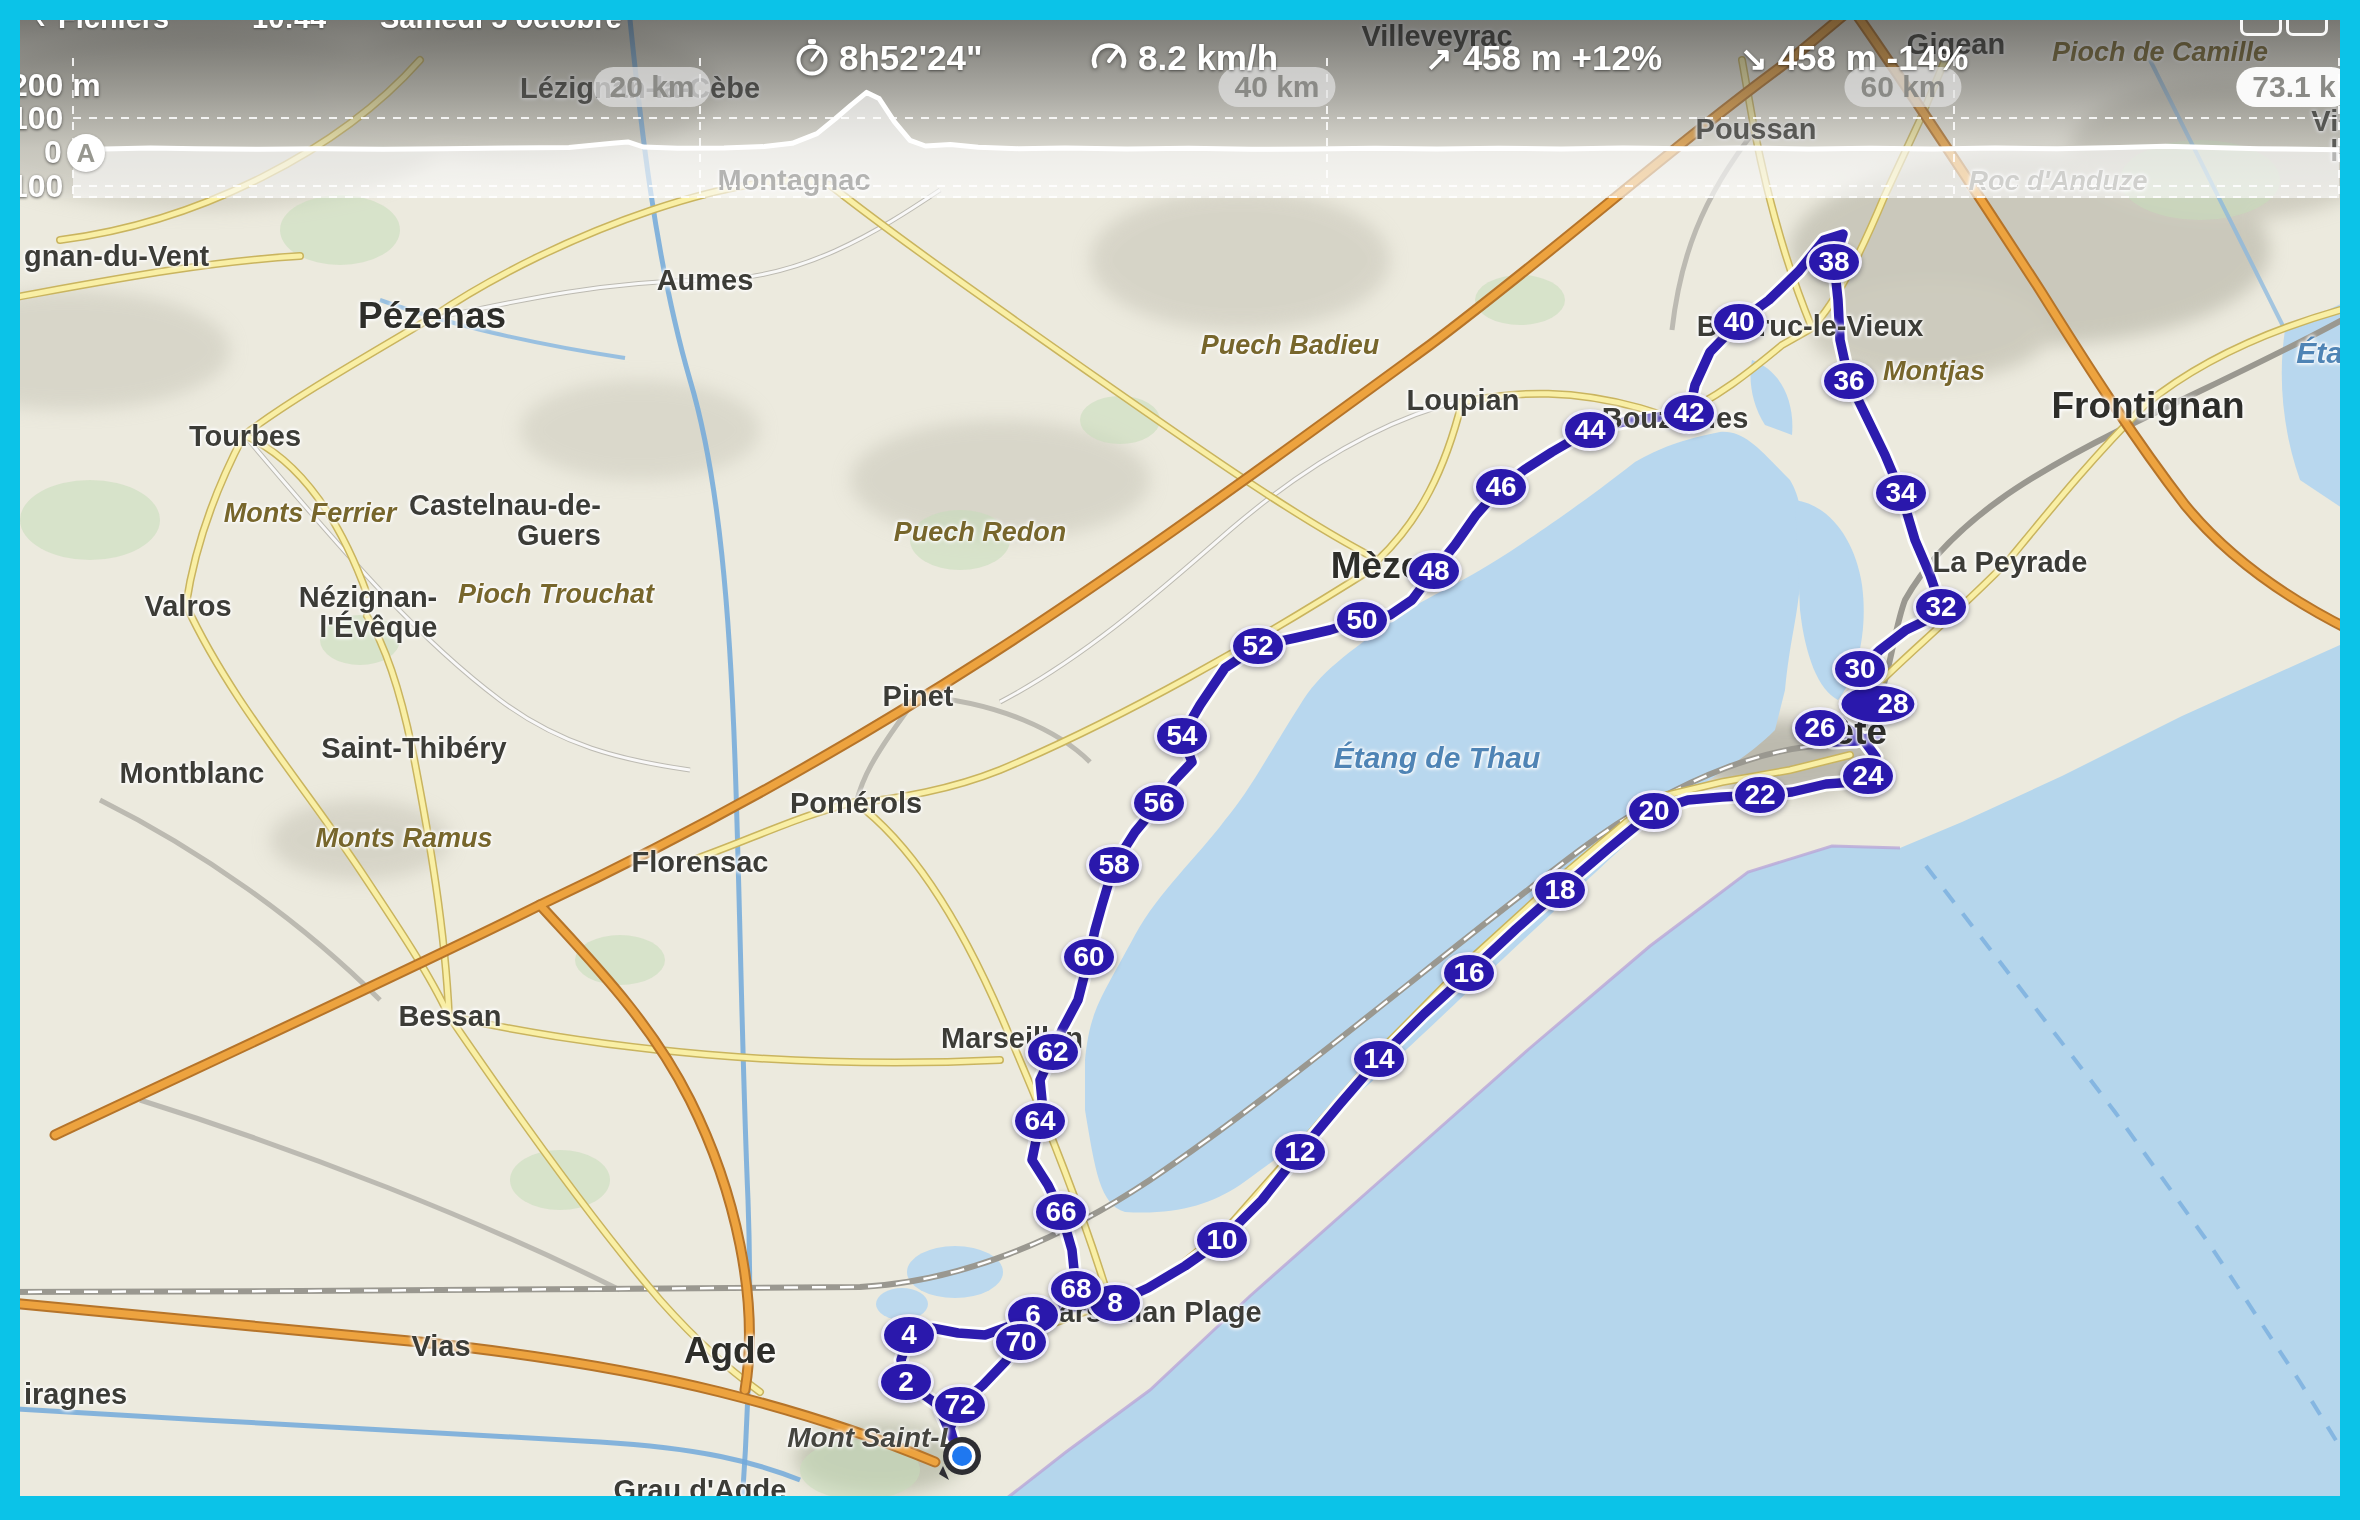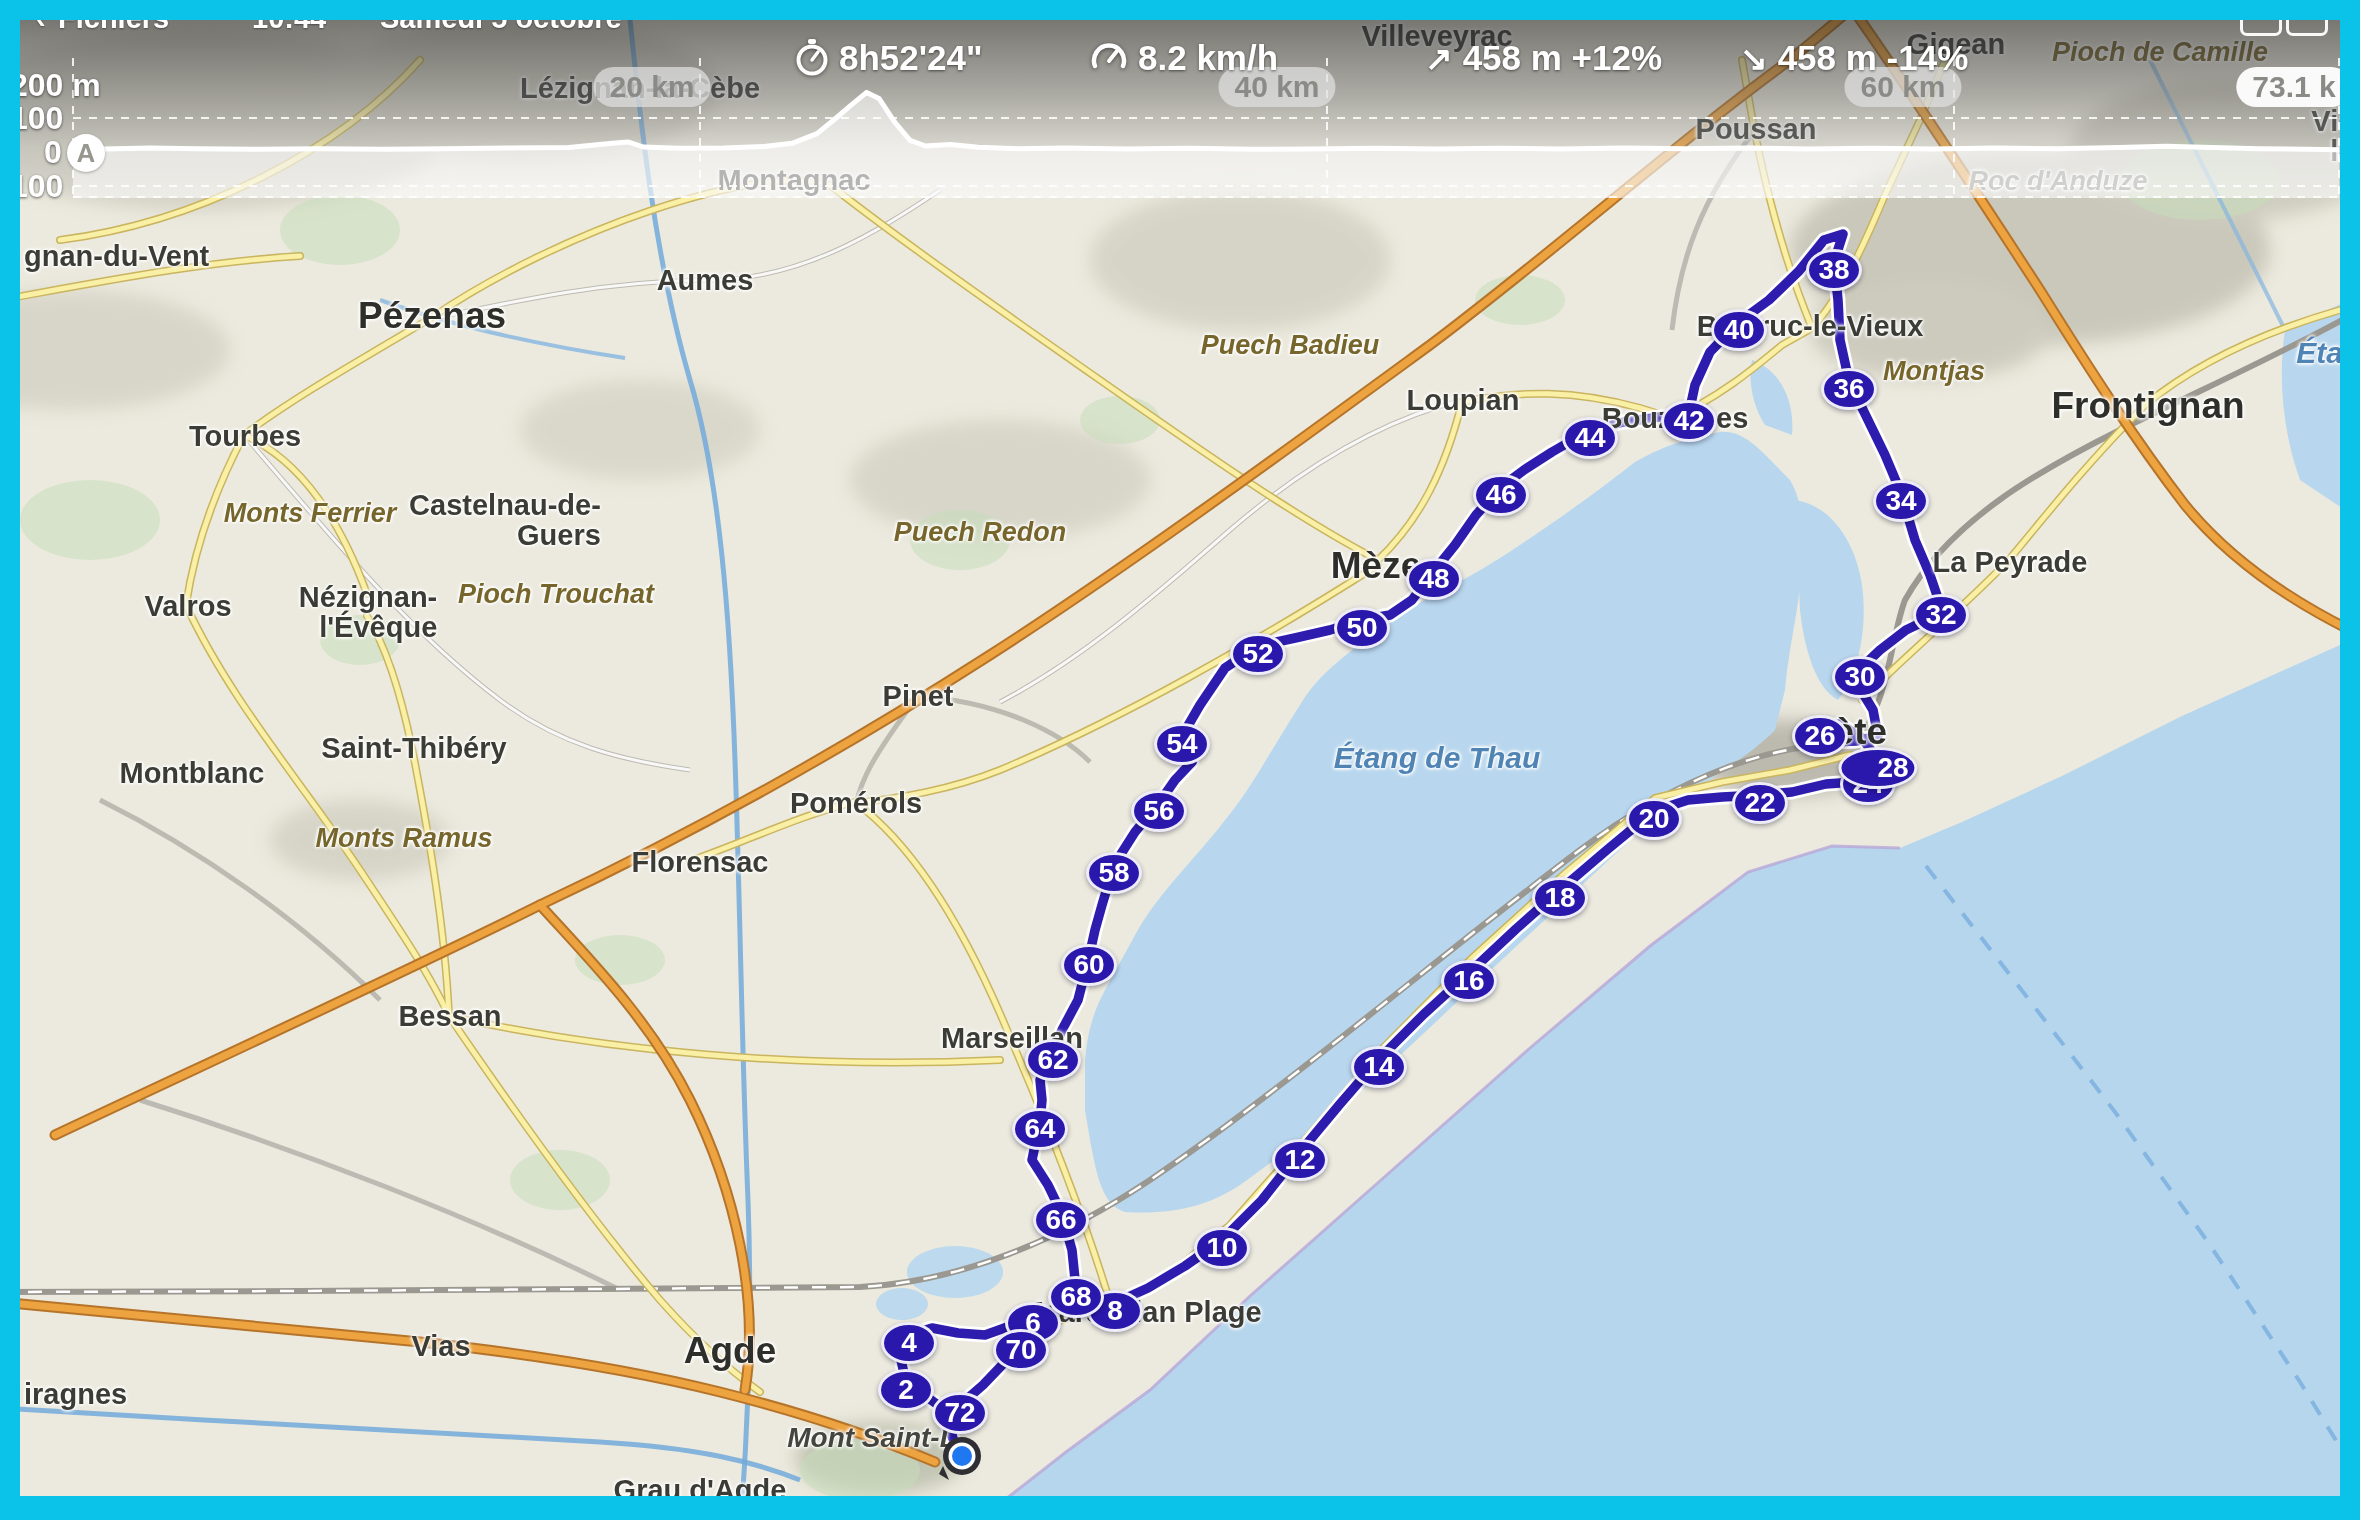--- a/index.html
+++ b/index.html
@@ -22,21 +22,21 @@
   .lbl.md{font-size:29px;font-weight:bold;color:#3c3c37;}
   .lbl.hill{font-size:27px;font-style:italic;font-weight:600;color:#77662c;}
   .lbl.hilldark{font-size:28px;font-style:italic;font-weight:bold;color:#45453f;}
   .lbl.water{font-size:30px;font-style:italic;font-weight:600;color:#4f84b5;}
   .lbl.grayit{font-size:27px;font-style:italic;font-weight:600;color:#8b8b83;}
   #markers{position:absolute;left:0;top:0;width:100%;height:100%;z-index:8;}
   .mk{position:absolute;transform:translate(-50%,-50%);min-width:56px;height:42px;padding:0 6px;
       box-sizing:border-box;background:#2a18ac;border:3px solid rgba(255,255,255,.92);
       border-radius:50%/ 50%;color:#fff;font-size:28px;font-weight:bold;
       display:flex;align-items:center;justify-content:center;
-      box-shadow:0 2px 5px rgba(0,0,30,.35);margin-top:8px;}
+      box-shadow:0 2px 5px rgba(0,0,30,.35);}
   
   #pos{position:absolute;width:64px;height:64px;transform:translate(-50%,-50%);z-index:9;}
   
   #band{position:absolute;left:0;top:20px;width:2360px;height:178px;z-index:10;
         background:linear-gradient(180deg,rgba(42,42,42,.60) 0%,rgba(95,95,95,.46) 42%,
                    rgba(170,170,170,.30) 72%,rgba(225,225,225,.16) 100%);}
   #chart-svg{position:absolute;left:0;top:0;z-index:12;}
   .axis-lbl{position:absolute;color:#fff;font-size:32px;font-weight:bold;z-index:13;
             text-shadow:0 1px 3px rgba(0,0,0,.6);transform:translate(0,-50%);}
   .pill{position:absolute;transform:translate(-50%,-50%);background:rgba(225,225,225,.72);
@@ -235,21 +235,21 @@
       <div class="mk" style="left: 1115px; top: 1303px;">8</div>
       <div class="mk" style="left: 1222px; top: 1240px;">10</div>
       <div class="mk" style="left: 1300px; top: 1152px;">12</div>
       <div class="mk" style="left: 1379px; top: 1059px;">14</div>
       <div class="mk" style="left: 1469px; top: 973px;">16</div>
       <div class="mk" style="left: 1560px; top: 890px;">18</div>
       <div class="mk" style="left: 1654px; top: 811px;">20</div>
       <div class="mk" style="left: 1760px; top: 795px;">22</div>
       <div class="mk" style="left: 1868px; top: 776px;">24</div>
       <div class="mk" style="left: 1820px; top: 728px;">26</div>
-      <div class="mk" style="left: 1878px; top: 760px; padding-left: 36px;">28</div>
+      <div class="mk" style="left: 1878px; top: 704px; padding-left: 36px;">28</div>
       <div class="mk" style="left: 1860px; top: 669px;">30</div>
       <div class="mk" style="left: 1941px; top: 607px;">32</div>
       <div class="mk" style="left: 1901px; top: 493px;">34</div>
       <div class="mk" style="left: 1849px; top: 381px;">36</div>
       <div class="mk" style="left: 1834px; top: 262px;">38</div>
       <div class="mk" style="left: 1739px; top: 322px;">40</div>
       <div class="mk" style="left: 1689px; top: 413px;">42</div>
       <div class="mk" style="left: 1590px; top: 430px;">44</div>
       <div class="mk" style="left: 1501px; top: 487px;">46</div>
       <div class="mk" style="left: 1434px; top: 571px;">48</div>

